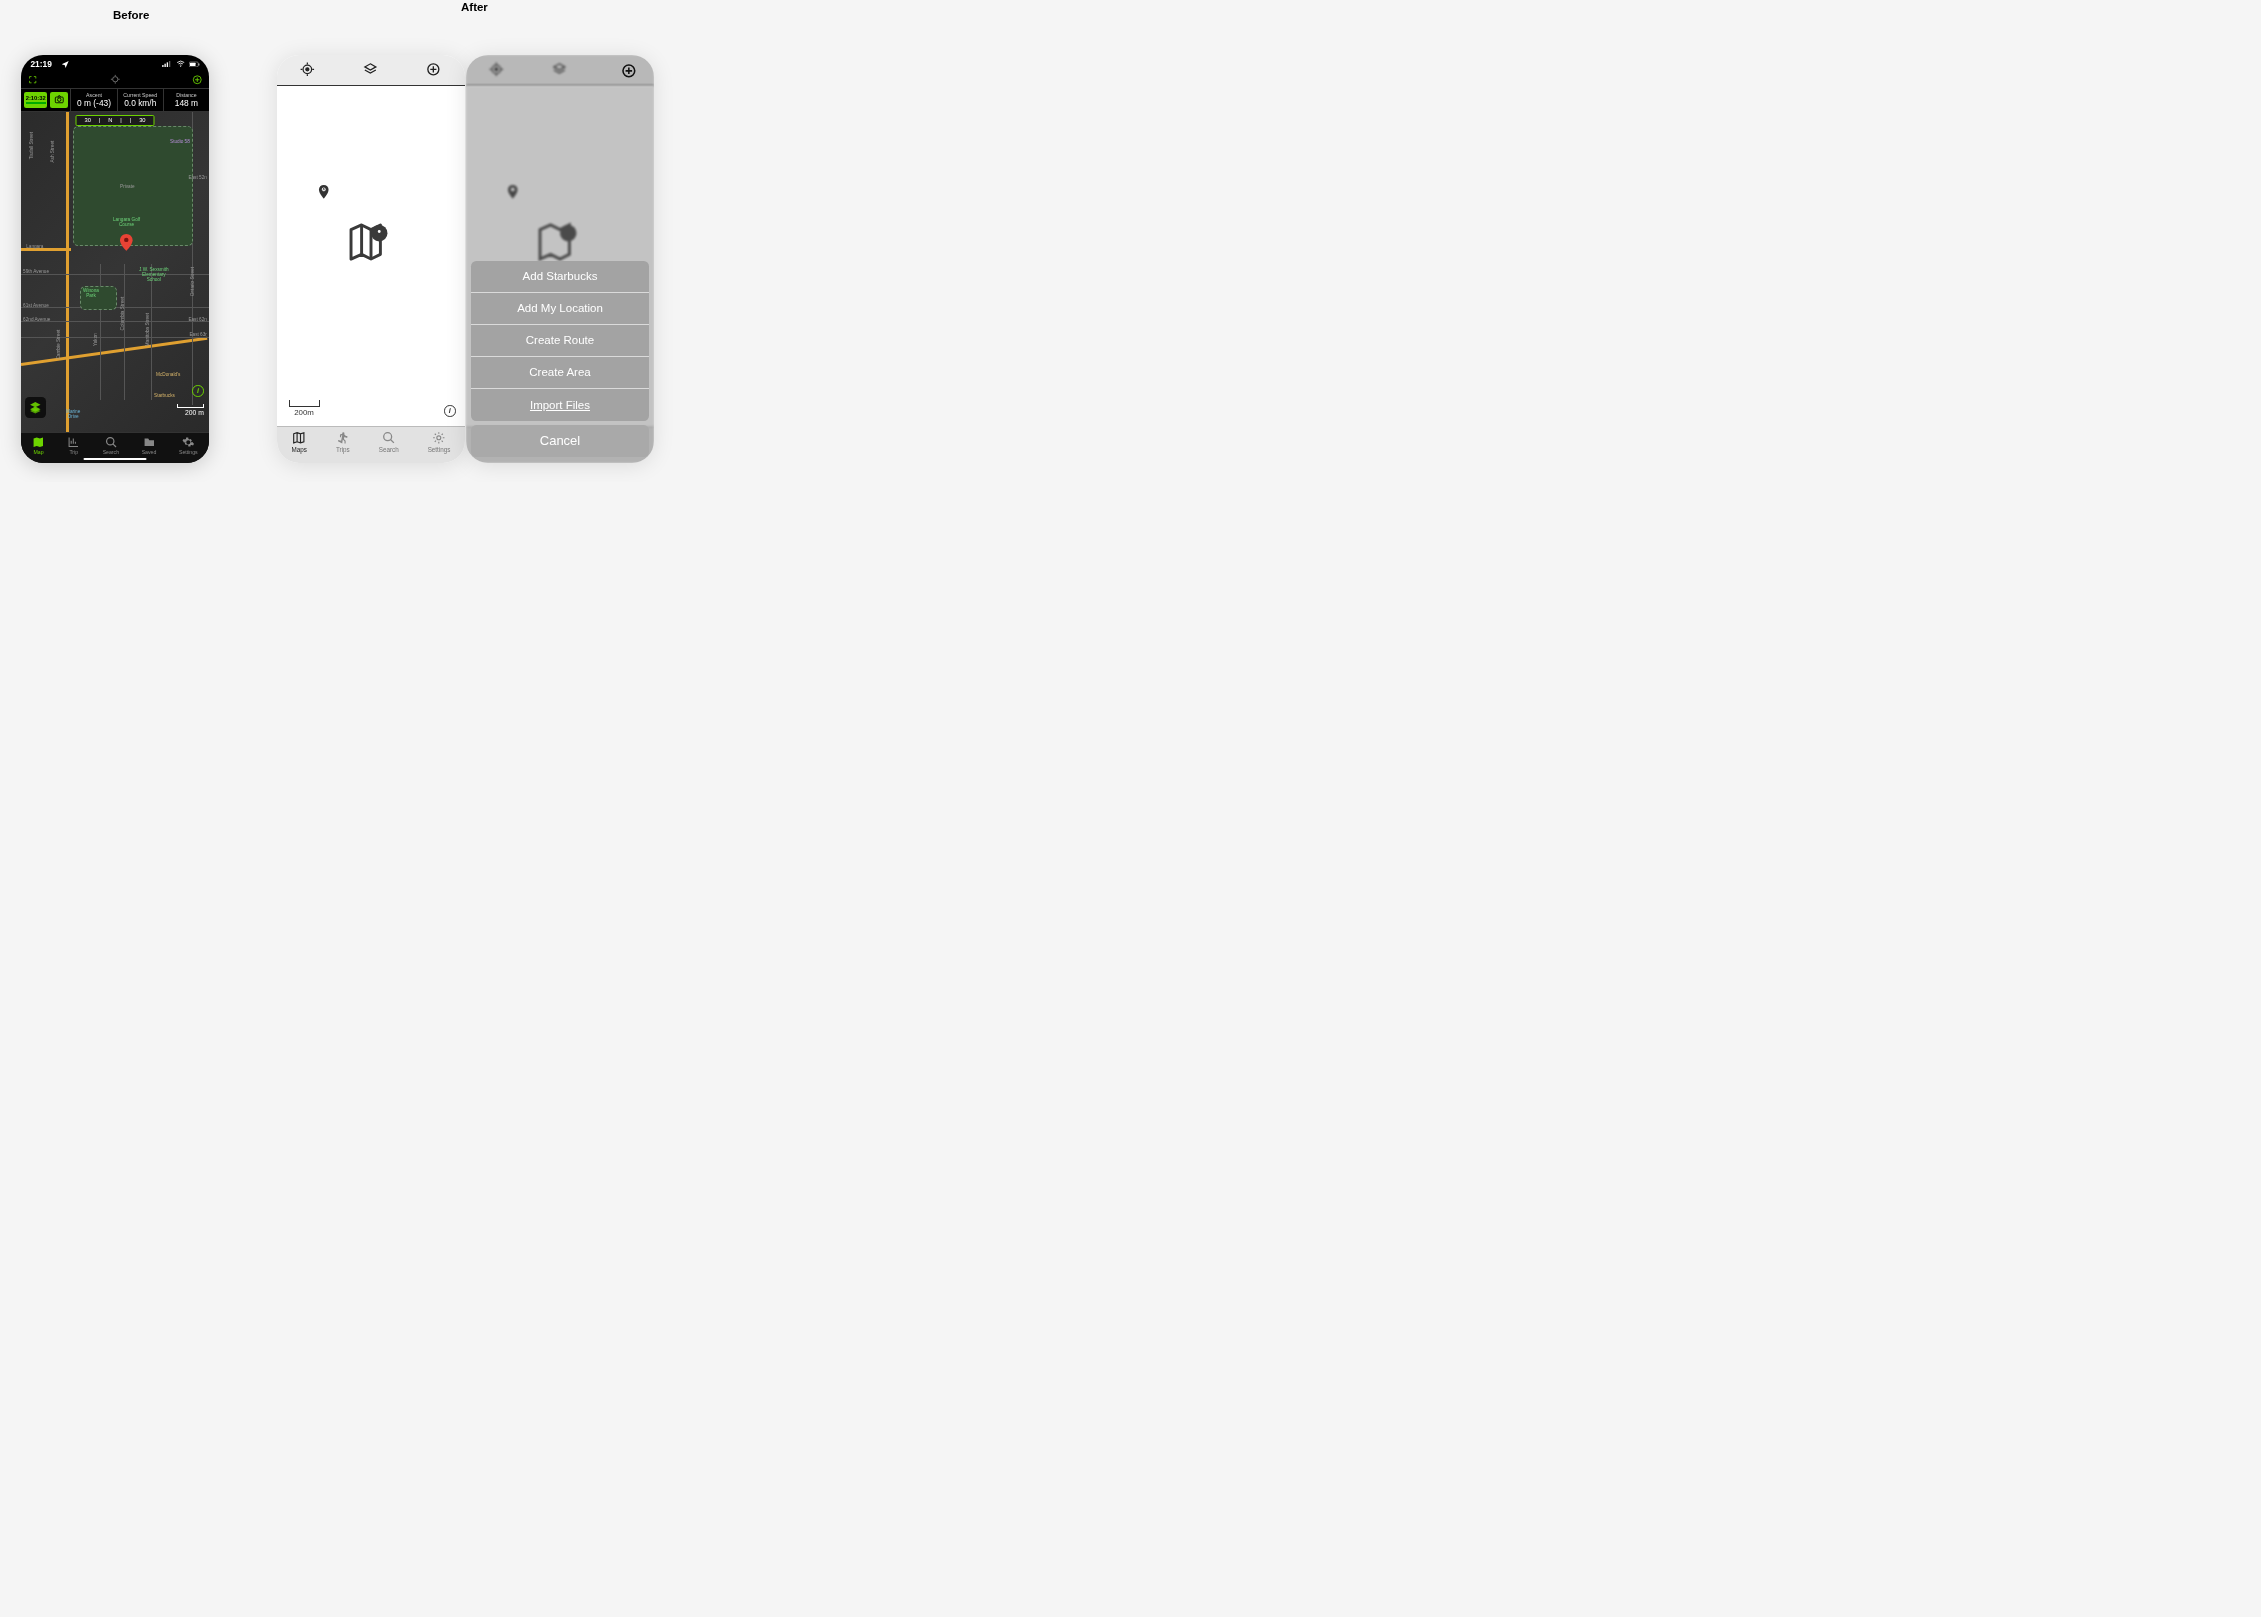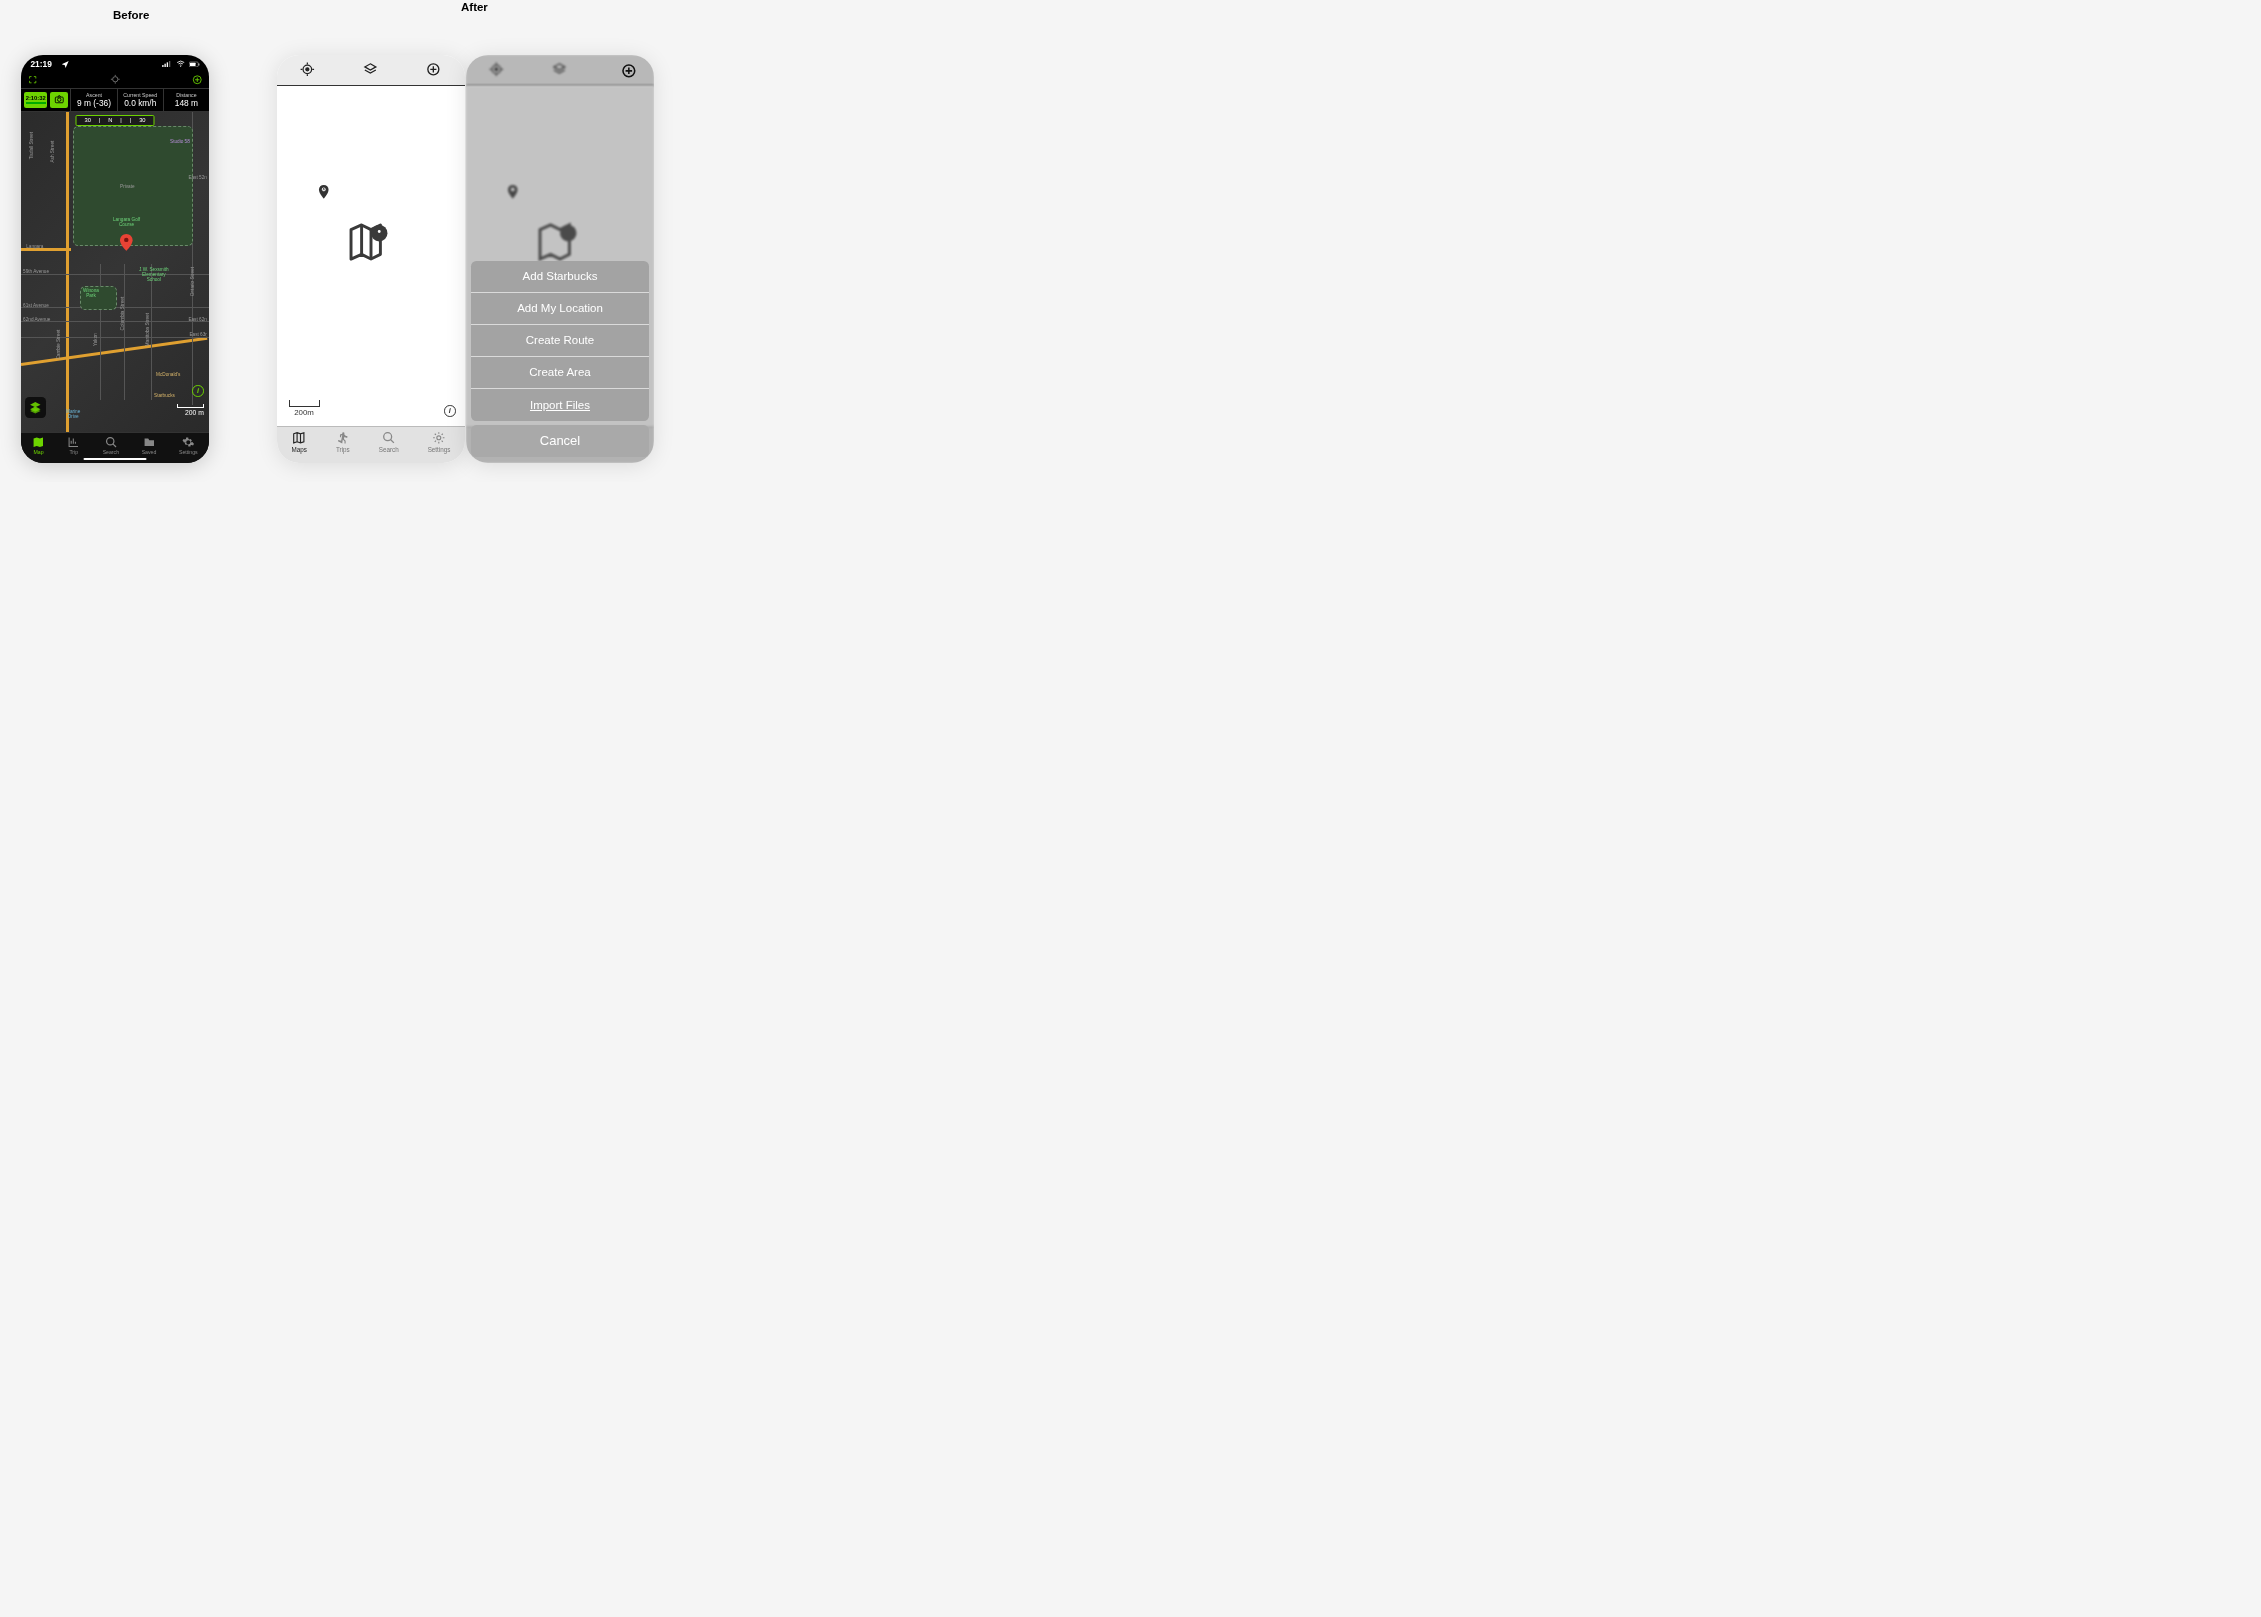--- a/index.html
+++ b/index.html
@@ -265,21 +265,21 @@
     </div>
     <div class="camera-chip">
       <svg viewBox="0 0 24 24" width="10.5" height="10.5" fill="none" stroke="#000" stroke-width="2">
           <rect x="3" y="7" width="18" height="13" rx="2"></rect>
           <circle cx="12" cy="13" r="4"></circle>
           <path d="M9 7l1.5-3h3L15 7"></path>
         </svg>
     </div>
     <div class="stat">
       <div class="lbl">Ascent</div>
-      <div class="val">9 m (-36)</div>
+      <div class="val">0 m (-43)</div>
     </div>
     <div class="stat">
       <div class="lbl">Current Speed</div>
       <div class="val">0.0 km/h</div>
     </div>
     <div class="stat">
       <div class="lbl">Distance</div>
       <div class="val">148 m</div>
     </div>
   </div>

